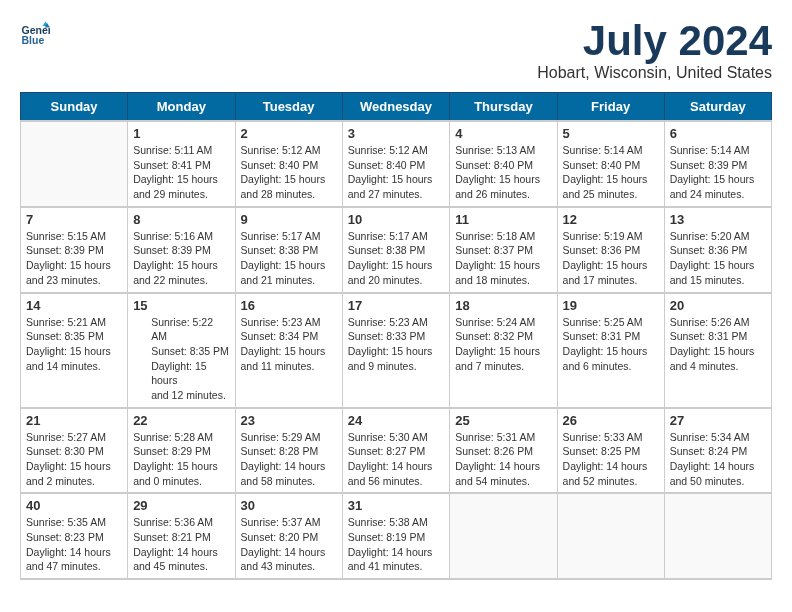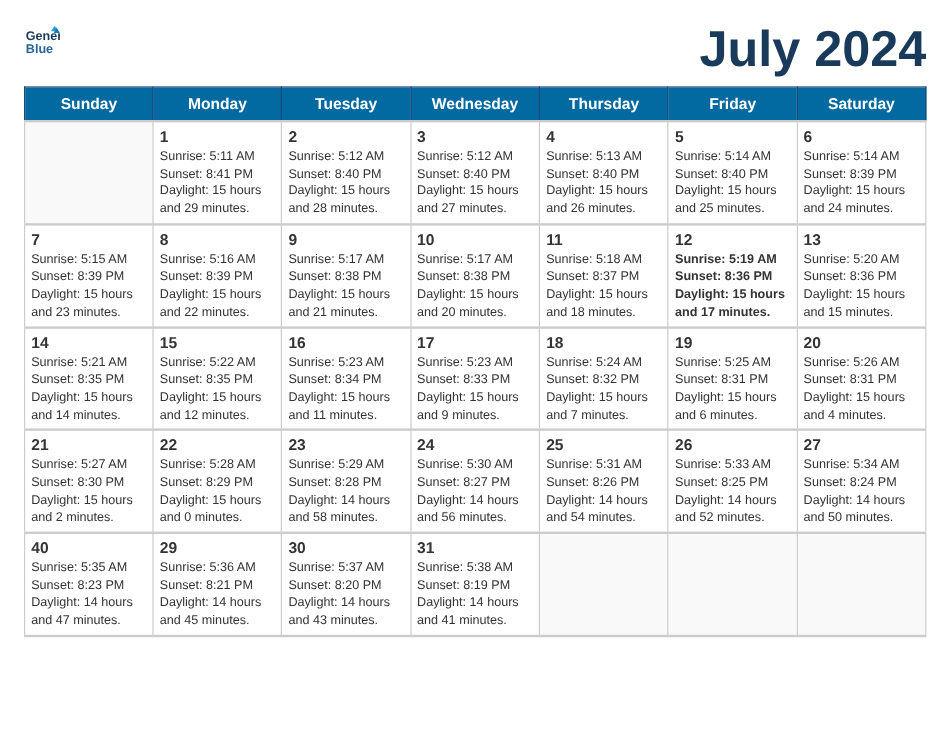--- a/index.html
+++ b/index.html
@@ -86,20 +86,21 @@
   <div class="logo">
     <svg class="logo-icon" viewBox="0 0 40 40">
       <text x="2" y="18" font-size="14" font-weight="bold" fill="#1a3a5c">General</text>
       <text x="2" y="32" font-size="14" font-weight="bold" fill="#2a6496">Blue</text>
       <polygon points="30,8 38,8 34,2" fill="#2a9fd6"></polygon>
       <polygon points="33,10 40,10 36,4" fill="#1a7ab5"></polygon>
     </svg>
   </div>
   <div class="title-area">
     <div class="calendar-title">July 2024</div>
+    <div class="calendar-subtitle">Hobart, Wisconsin, United States</div>
   </div>
 </div>
 
 <table>
   <thead>
     <tr>
       <th>Sunday</th>
       <th>Monday</th>
       <th>Tuesday</th>
       <th>Wednesday</th>
@@ -185,21 +186,21 @@
         </td>
         <td>
           <div class="day-num">11</div>
           <div class="day-info" style="white-space: pre-line;">Sunrise: 5:18 AM
 Sunset: 8:37 PM
 Daylight: 15 hours
 and 18 minutes.</div>
         </td>
         <td>
           <div class="day-num">12</div>
-          <div class="day-info" style="white-space: pre-line; font-weight: bold;">Sunrise: 5:19 AM
+          <div class="day-info" style="white-space: pre-line;">Sunrise: 5:19 AM
 Sunset: 8:36 PM
 Daylight: 15 hours
 and 17 minutes.</div>
         </td>
         <td>
           <div class="day-num">13</div>
           <div class="day-info" style="white-space: pre-line;">Sunrise: 5:20 AM
 Sunset: 8:36 PM
 Daylight: 15 hours
 and 15 minutes.</div>
@@ -208,21 +209,21 @@
       <tr>
         <td>
           <div class="day-num">14</div>
           <div class="day-info" style="white-space: pre-line;">Sunrise: 5:21 AM
 Sunset: 8:35 PM
 Daylight: 15 hours
 and 14 minutes.</div>
         </td>
         <td>
           <div class="day-num">15</div>
-          <div class="day-info" style="white-space: pre-line;">Sunrise: 5:22 AM
+          <div class="day-info" style="white-space: pre-line; margin-left: 18px;">Sunrise: 5:22 AM
 Sunset: 8:35 PM
 Daylight: 15 hours
 and 12 minutes.</div>
         </td>
         <td>
           <div class="day-num">16</div>
           <div class="day-info" style="white-space: pre-line;">Sunrise: 5:23 AM
 Sunset: 8:34 PM
 Daylight: 15 hours
 and 11 minutes.</div>

